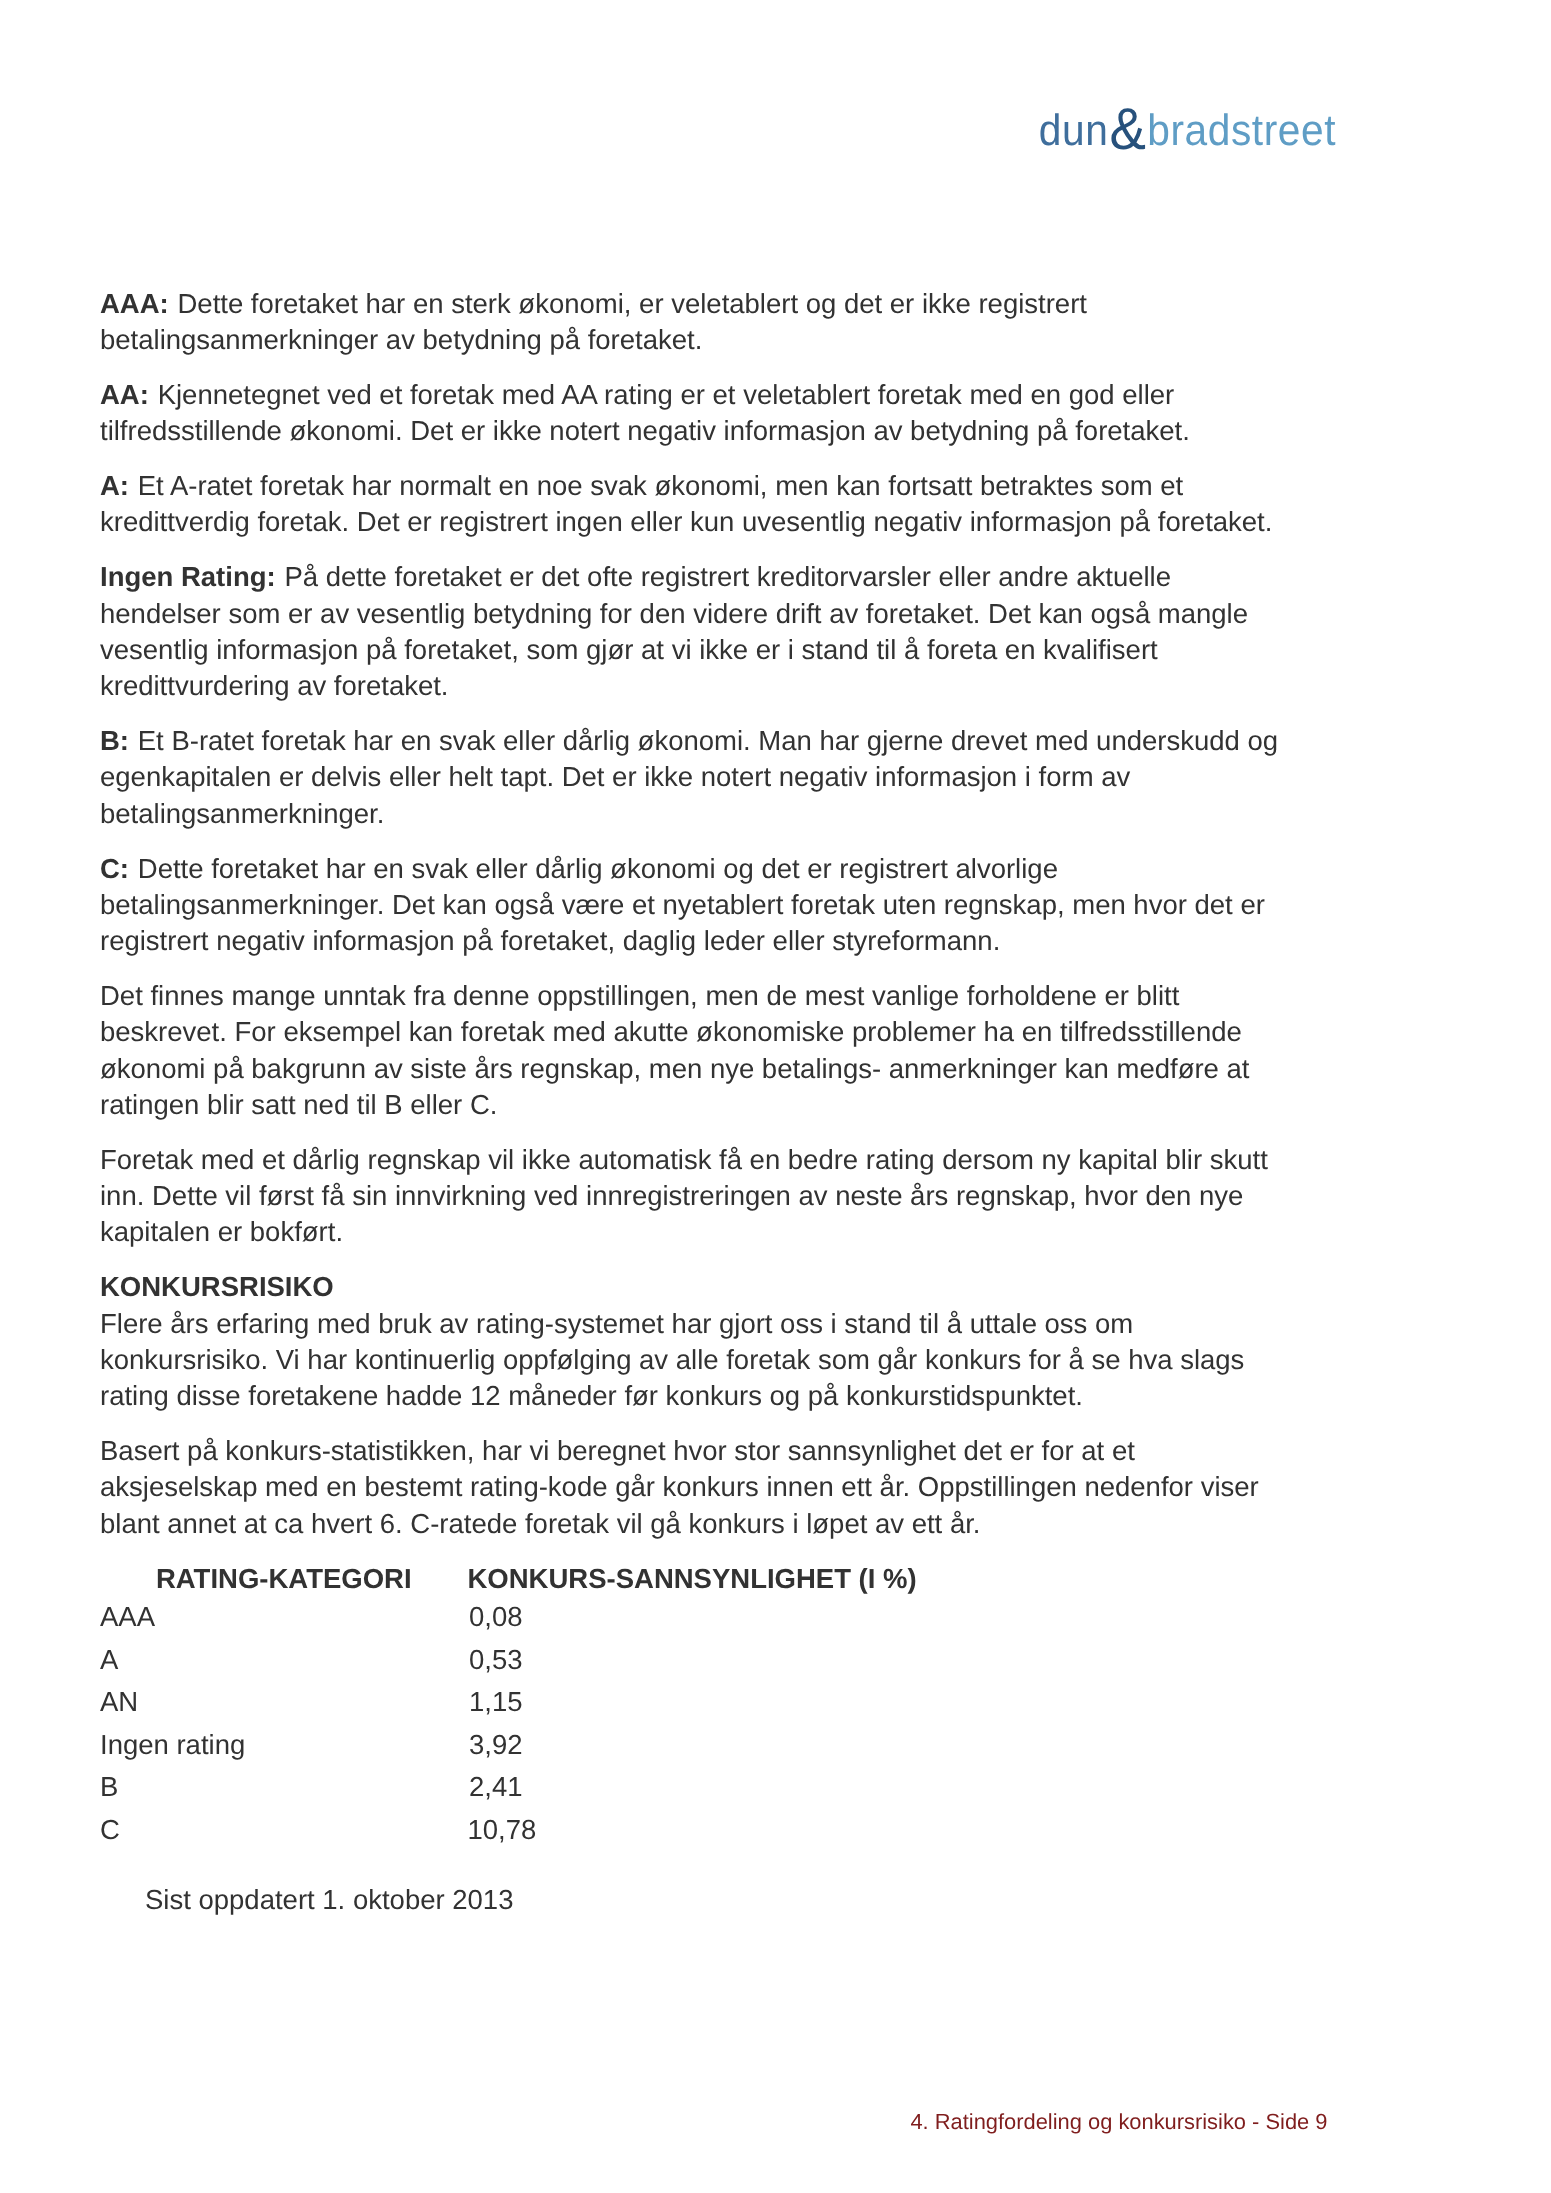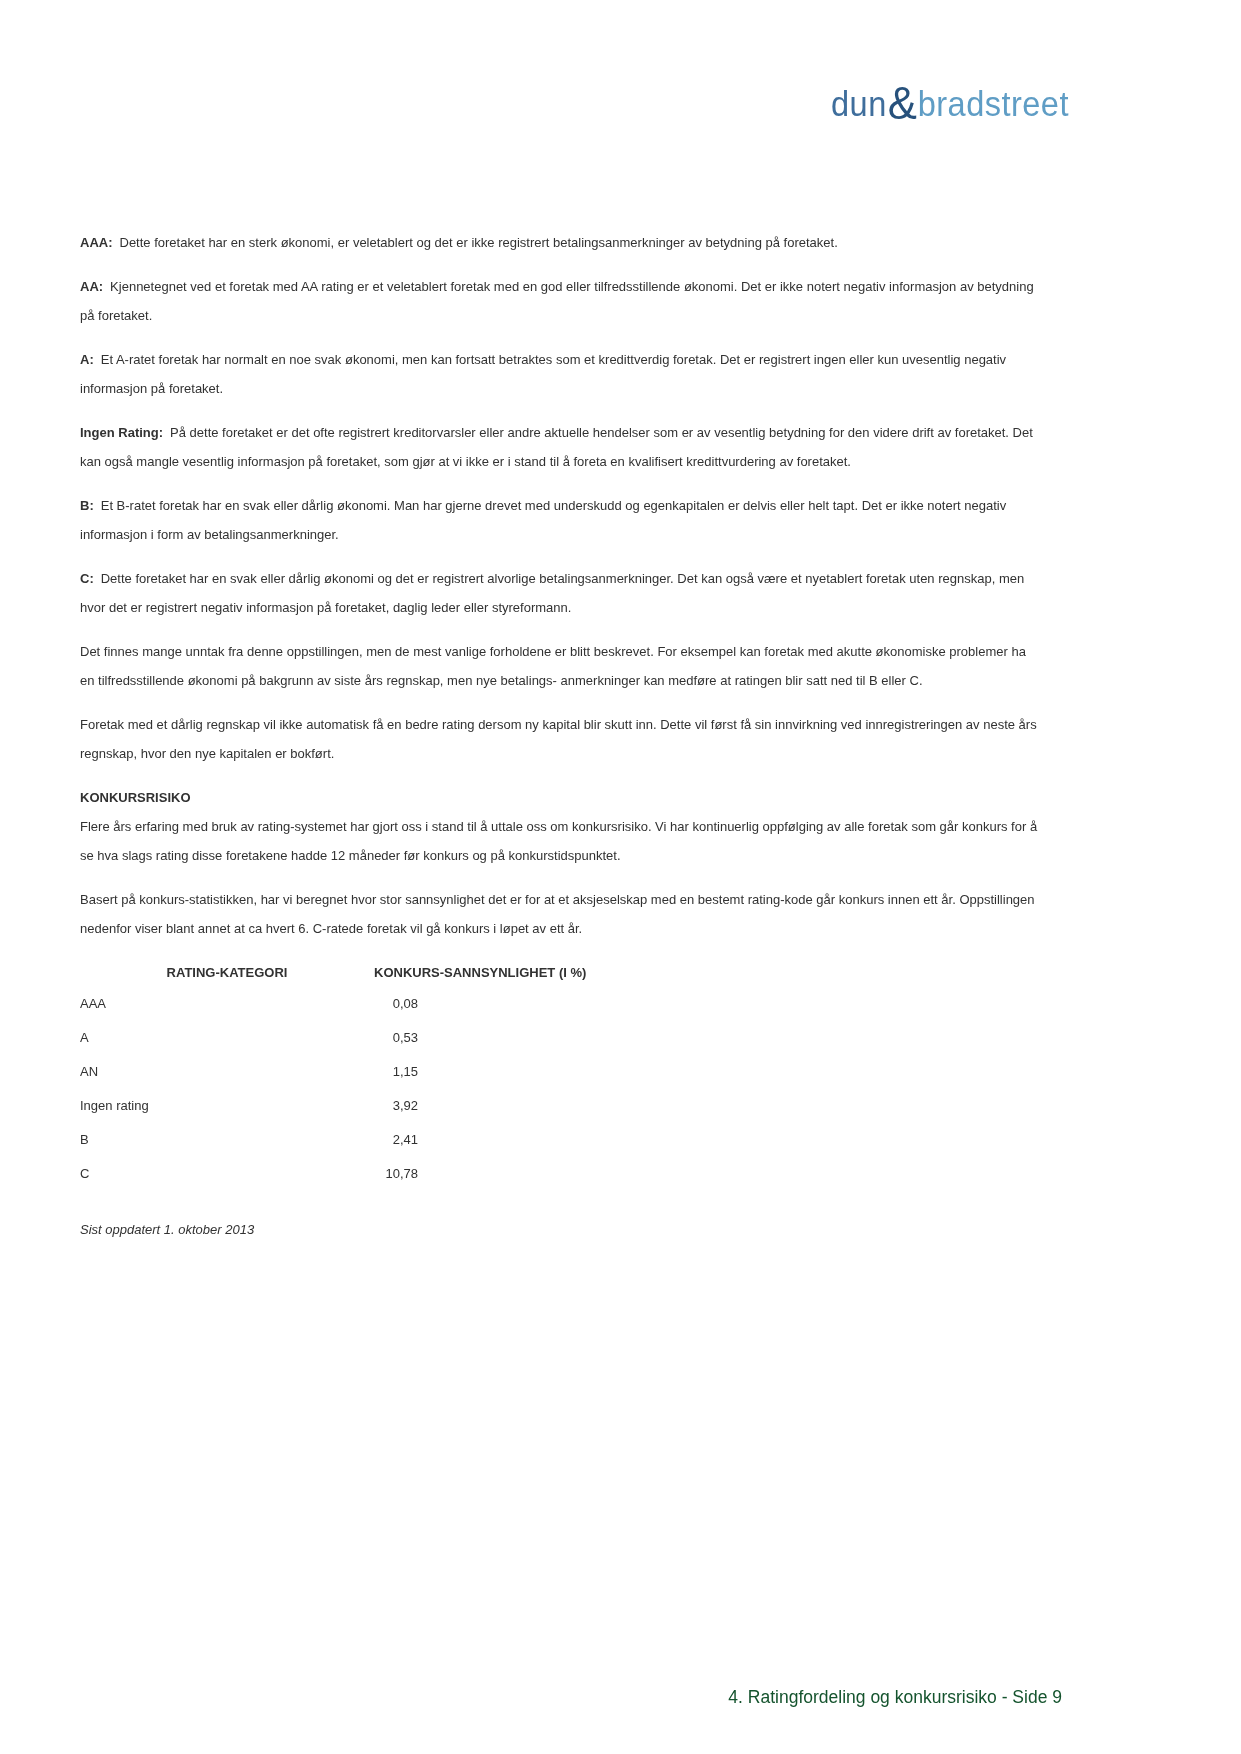--- a/index.html
+++ b/index.html
@@ -27,49 +27,49 @@
   .logo-dun  { font-size: 35px; letter-spacing: 0.5px; }
   .logo-amp  { font-size: 47px; margin: 0 1px; position: relative; top: 3px; font-weight: 400; }
   .logo-brad { font-size: 35px; letter-spacing: 0.5px; }
 
   
   .content {
     position: absolute;
     left: 80px;
     top: 228px;
     width: 958px;
-    font-size: 13px;
+    font-size: 22px;
     line-height: 29px;
   }
   .para { margin: 0 0 15px 0; }
   .plabel { font-weight: 700; }
   .plabel:not(:empty) { margin-right: 7px; }
   .section-heading { font-weight: 700; }
   .section-para { margin: 0 0 15px 0; }
 
   
   .ktable { margin-top: 0; }
   .trow { display: flex; align-items: flex-start; height: 34px; }
   .trow.thead { height: 31px; align-items: flex-start; font-weight: 700; text-align: center; }
   .tcol1 { width: 294px; flex: none; }
   .tcol2 { width: 44px; flex: none; text-align: right; }
   .tcol2h { white-space: nowrap; }
 
   .footnote {
-    font-style: italic;
     margin-top: 22px;
+    margin-left: 36px;
   }
 
   .page-footer {
     position: absolute;
     top: 1683px;
     right: 179px;
     font-size: 17.5px;
     line-height: 29px;
-    color: #14532d;
+    color: #7f1d1d;
   }
 </style>
 </head>
 <body>
 
 <div class="page">
 
   <div class="logo">
     <span class="logo-dun" style="color: rgb(63, 110, 156);">dun</span>
     <span class="logo-amp" style="color: rgb(39, 81, 124);">&amp;</span>

